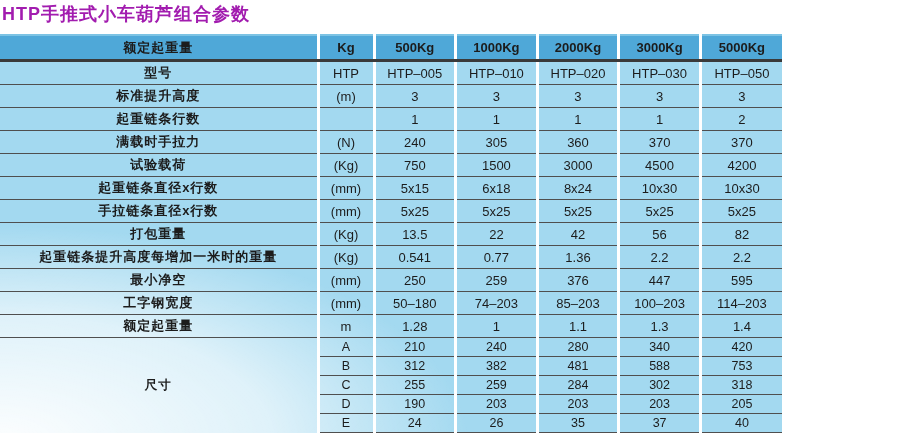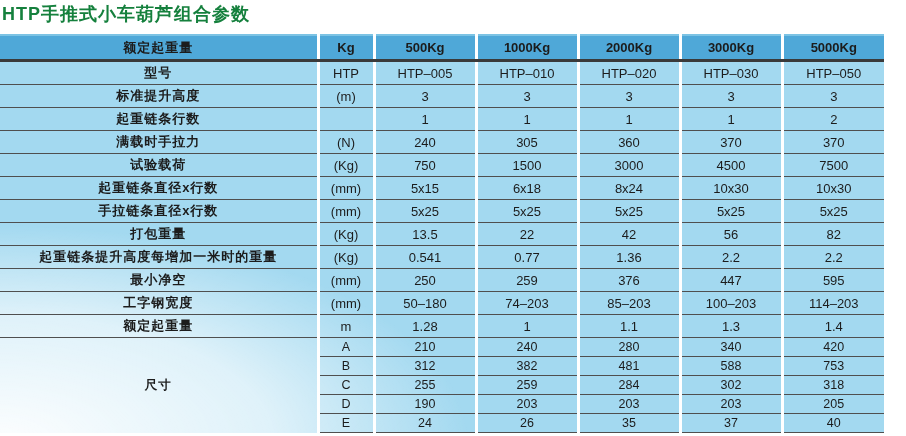--- a/index.html
+++ b/index.html
@@ -6,27 +6,27 @@
     margin: 0; padding: 0;
     width: 906px; height: 436px;
     overflow: hidden;
     background: #ffffff;
     font-family: "Liberation Sans", "DejaVu Sans", sans-serif;
   }
   .page { width: 906px; height: 436px; }
   .title {
     font-size: 18px;
     font-weight: bold;
-    color: #15803d;
+    color: #a21caf;
     letter-spacing: 1px;
     margin: 4px 0 9px 2px;
     line-height: 21px;
   }
   table.spec {
-    width: 884px;
+    width: 782px;
     border-collapse: collapse;
     table-layout: fixed;
     background-color: var(--body-bg, #A3D9F0);
     background-image: radial-gradient(ellipse 650px 300px at 0% 102%,
         rgba(255,255,255,0.97) 0%,
         rgba(255,255,255,0.65) 42%,
         rgba(255,255,255,0.0) 72%);
   }
   th, td {
     padding: 0;
@@ -114,21 +114,21 @@
           <td class="val">370</td>
           <td class="val">370</td>
         </tr>
         <tr>
           <td class="label">试验载荷</td>
           <td class="unit">(Kg)</td>
           <td class="val">750</td>
           <td class="val">1500</td>
           <td class="val">3000</td>
           <td class="val">4500</td>
-          <td class="val">7500</td>
+          <td class="val">4200</td>
         </tr>
         <tr>
           <td class="label">起重链条直径x行数</td>
           <td class="unit">(mm)</td>
           <td class="val">5x15</td>
           <td class="val">6x18</td>
           <td class="val">8x24</td>
           <td class="val">10x30</td>
           <td class="val">10x30</td>
         </tr>

